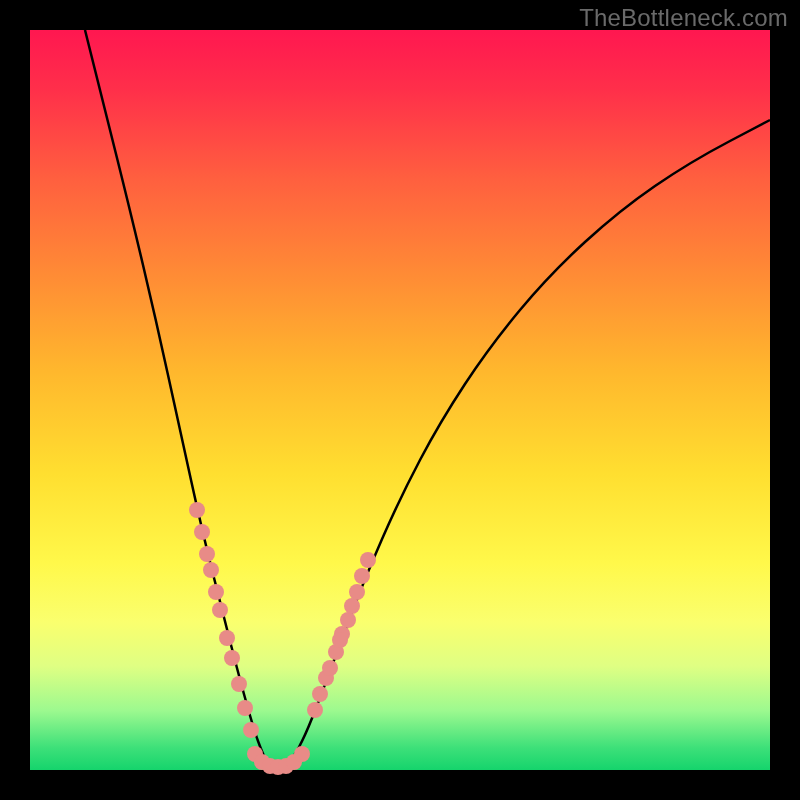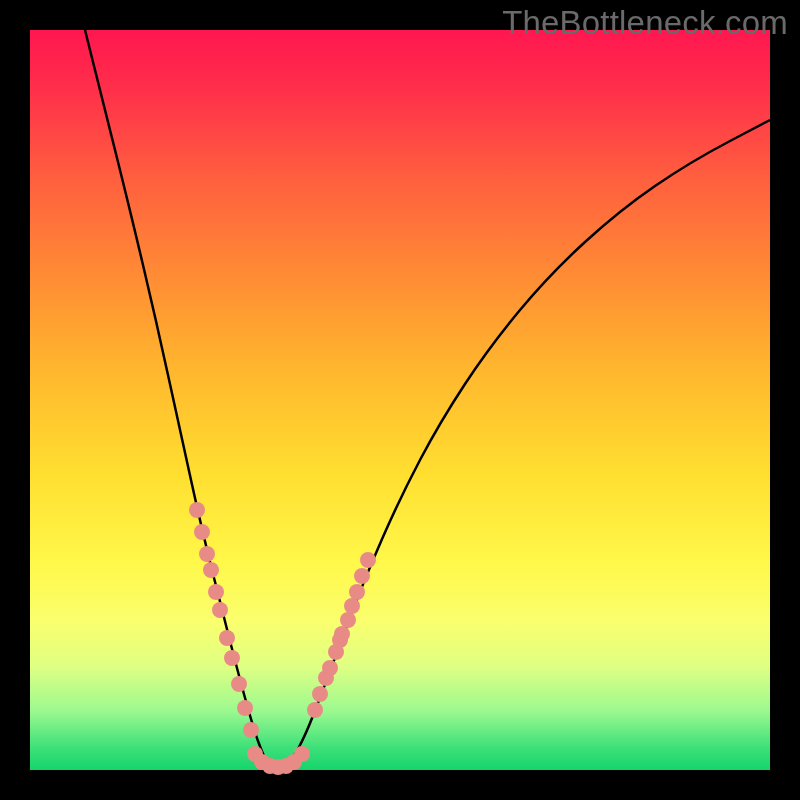--- a/index.html
+++ b/index.html
@@ -15,21 +15,21 @@
     width: 800px;
     height: 800px;
     background: #000;
   }
   .watermark {
     position: absolute;
     top: 4px;
     right: 12px;
     z-index: 10;
     color: #6a6a6a;
-    font-size: 33px;
+    font-size: 24px;
     font-weight: 400;
     font-family: Arial, Helvetica, sans-serif;
     letter-spacing: 0.2px;
   }
   .plot-area {
     position: absolute;
     top: 30px;
     left: 30px;
     width: 740px;
     height: 740px;

